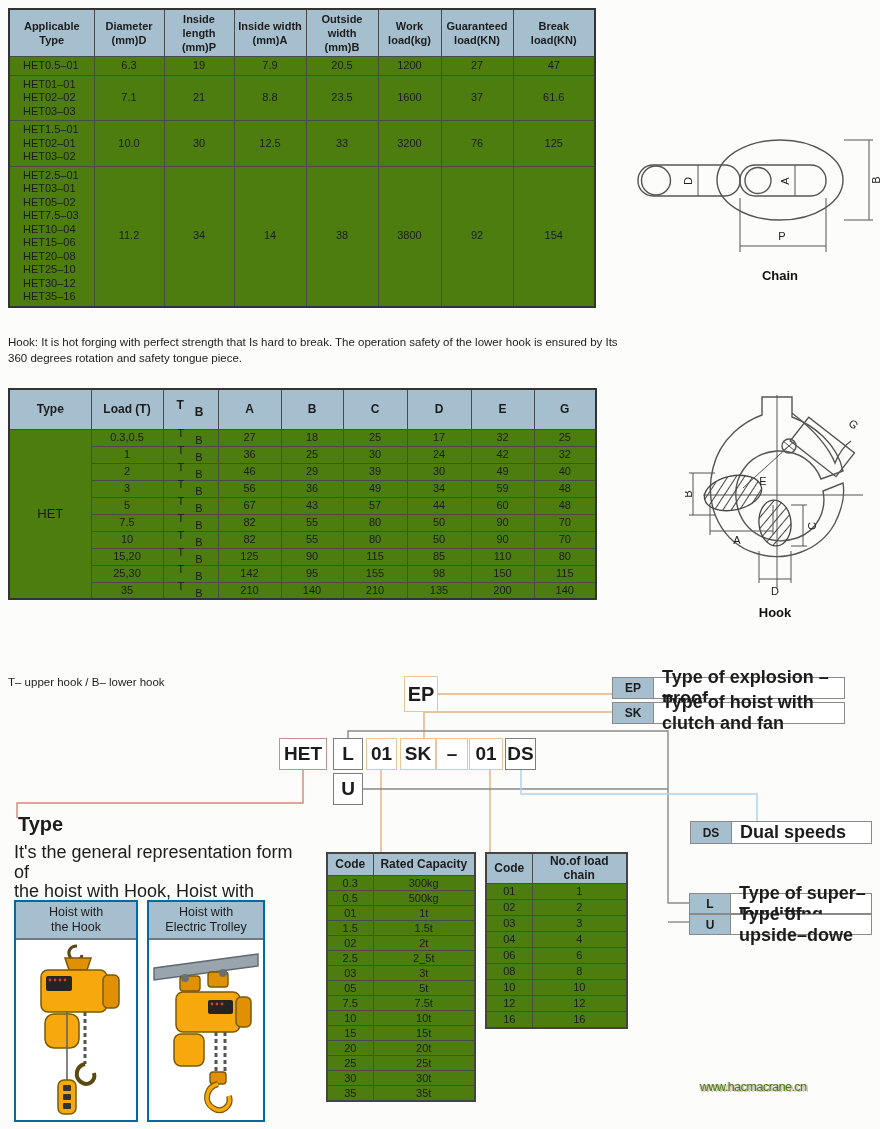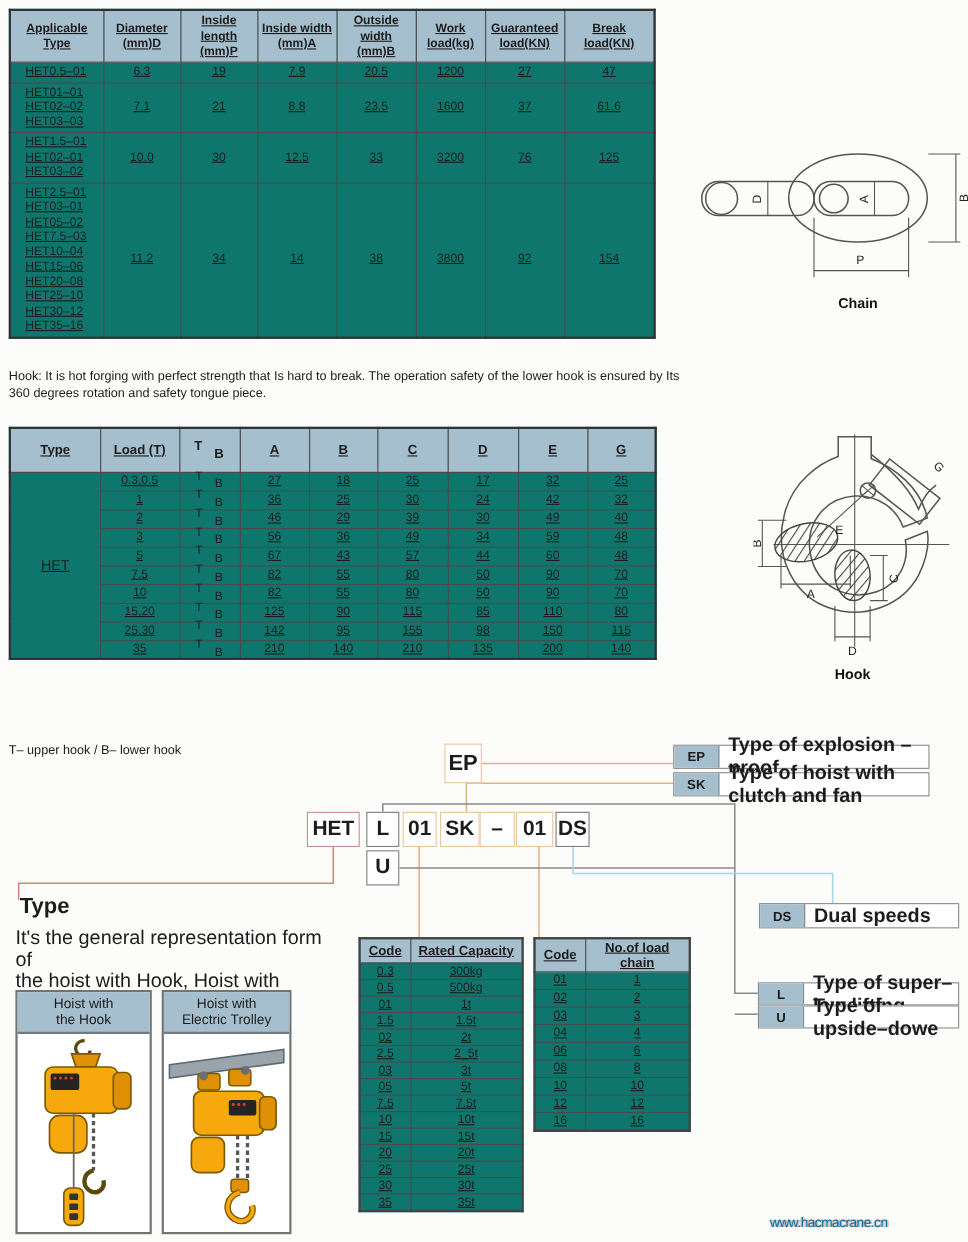--- a/index.html
+++ b/index.html
@@ -9,21 +9,21 @@
     --line-blue:#a8d4e8;
     --line-gray:#8a8a8a;
     --hoist-yellow:#f7a80d;
   }
   *{box-sizing:border-box;margin:0;padding:0;}
   body{width:880px;height:1129px;position:relative;background:#fcfcfb;
        font-family:"Liberation Sans","DejaVu Sans",sans-serif;color:#1c1c1c;overflow:hidden;}
   .abs{position:absolute;}
 
   
-  table{border-collapse:collapse;table-layout:fixed;background:#0f766e;text-decoration:underline;}
+  table{border-collapse:collapse;table-layout:fixed;background:#4d7c0f;}
   th,td{border:1px solid #4a4a4a;text-align:center;vertical-align:middle;
         font-size:11px;line-height:13.5px;padding:2px 1px;}
   th{background:var(--header-bg);font-weight:bold;}
   #spec-table{left:8px;top:8px;width:586px;border:2px solid #333;}
   #spec-table th{height:40px;line-height:14px;white-space:pre-line;}
   #spec-table td.type-col{text-align:left;padding-left:13px;white-space:pre-line;}
   #spec-table tbody td{height:17px;}
   #hook-table{left:8px;top:388px;width:586px;border:2px solid #333;}
   #hook-table th{height:40px;font-size:12px;}
   #hook-table td{height:17px;padding:0 1px;line-height:13px;}
@@ -63,35 +63,35 @@
   .lg-l{left:689px;top:893px;width:183px;height:21px;}
   .lg-u{left:689px;top:914px;width:183px;height:21px;}
   #connector-overlay{left:0;top:0;width:880px;height:1129px;pointer-events:none;}
   #connector-overlay path{fill:none;stroke-width:1.4px;}
   .ln-red{stroke:var(--line-red);}
   .ln-orange{stroke:var(--line-orange);}
   .ln-gray{stroke:var(--line-gray);}
   .ln-blue{stroke:var(--line-blue);}
 
   
-  .product{position:absolute;top:900px;height:222px;border:2px solid #737373;background:#fff;}
+  .product{position:absolute;top:900px;height:222px;border:2px solid #0369a1;background:#fff;}
   #product-1{left:14px;width:124px;}
   #product-2{left:147px;width:118px;}
   .product-header{height:38px;background:var(--header-bg);border-bottom:2px solid #707a80;
                   font-size:12.5px;line-height:15px;display:flex;align-items:center;justify-content:center;
                   text-align:center;white-space:pre-line;}
   .product-body{height:180px;display:flex;align-items:center;justify-content:center;}
 
   
   .dim-label{font-size:11px;fill:#222;}
   .cap{font-size:13px;font-weight:bold;fill:#111;}
   .dline{stroke:#555;stroke-width:1;fill:none;}
   .shape{stroke:#555;stroke-width:1.4;fill:none;}
 
-  #watermark{left:700px;top:1104px;width:175px;font-size:12.5px;color:#0369a1;
+  #watermark{left:700px;top:1080px;width:175px;font-size:12.5px;color:#4d7c0f;
              letter-spacing:-0.5px;filter:blur(0.4px);
              text-shadow:1.5px 0.5px 0 rgba(180,150,110,0.55),-1px 0 0 rgba(140,140,140,0.5);}
 </style>
 </head>
 <body>
 
 <svg id="connector-overlay" class="abs" viewBox="0 0 880 1129">
   <path class="ln-red" d="M303,770 L303,803 L17,803 L17,818"></path>
   <path class="ln-orange" d="M438,694 L612,694"></path>
   <path class="ln-orange" d="M424,738 L424,712 L612,712"></path>

